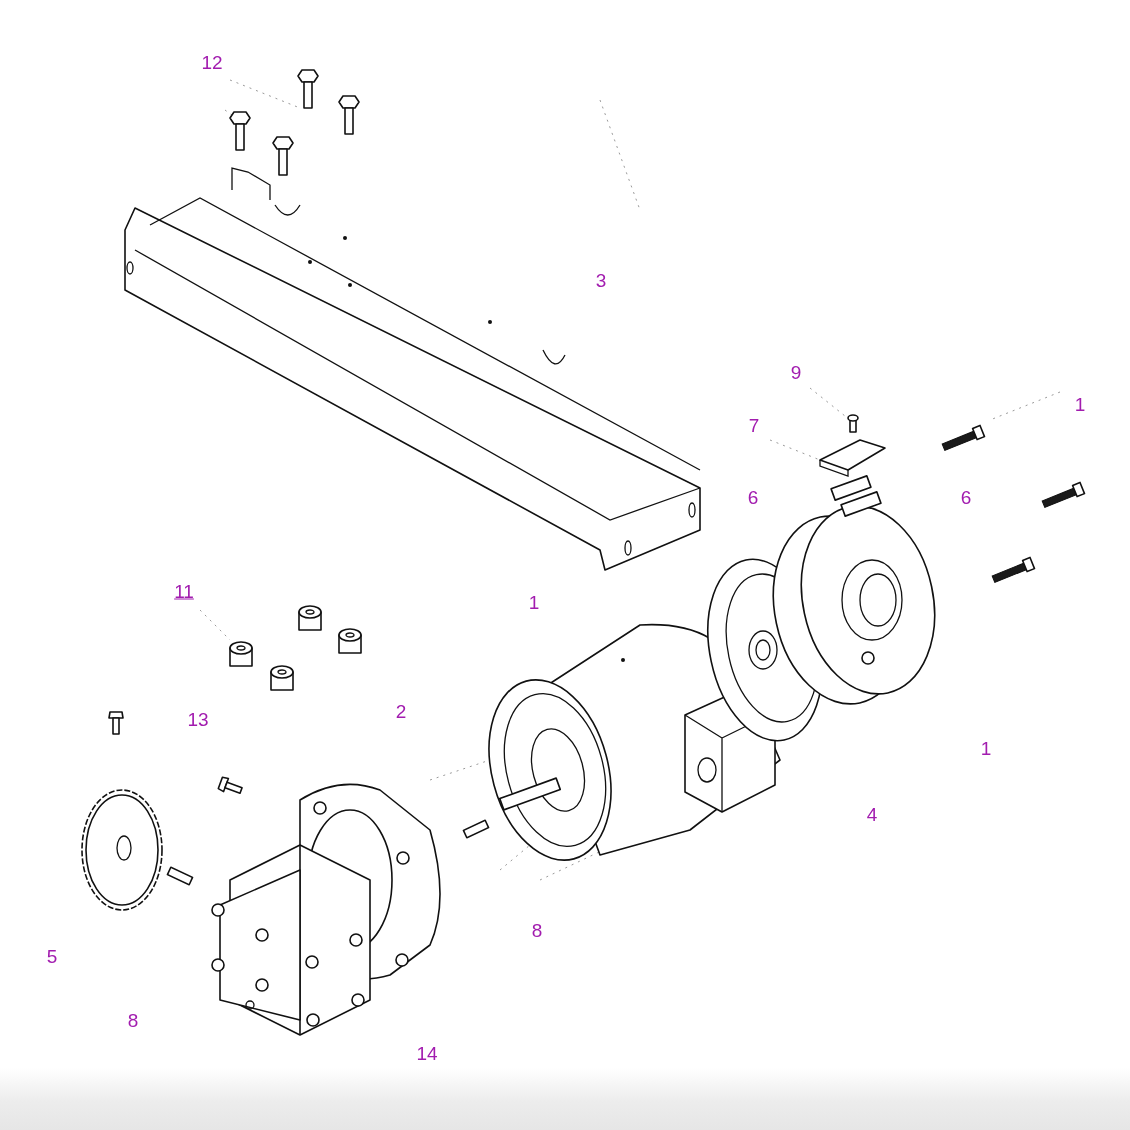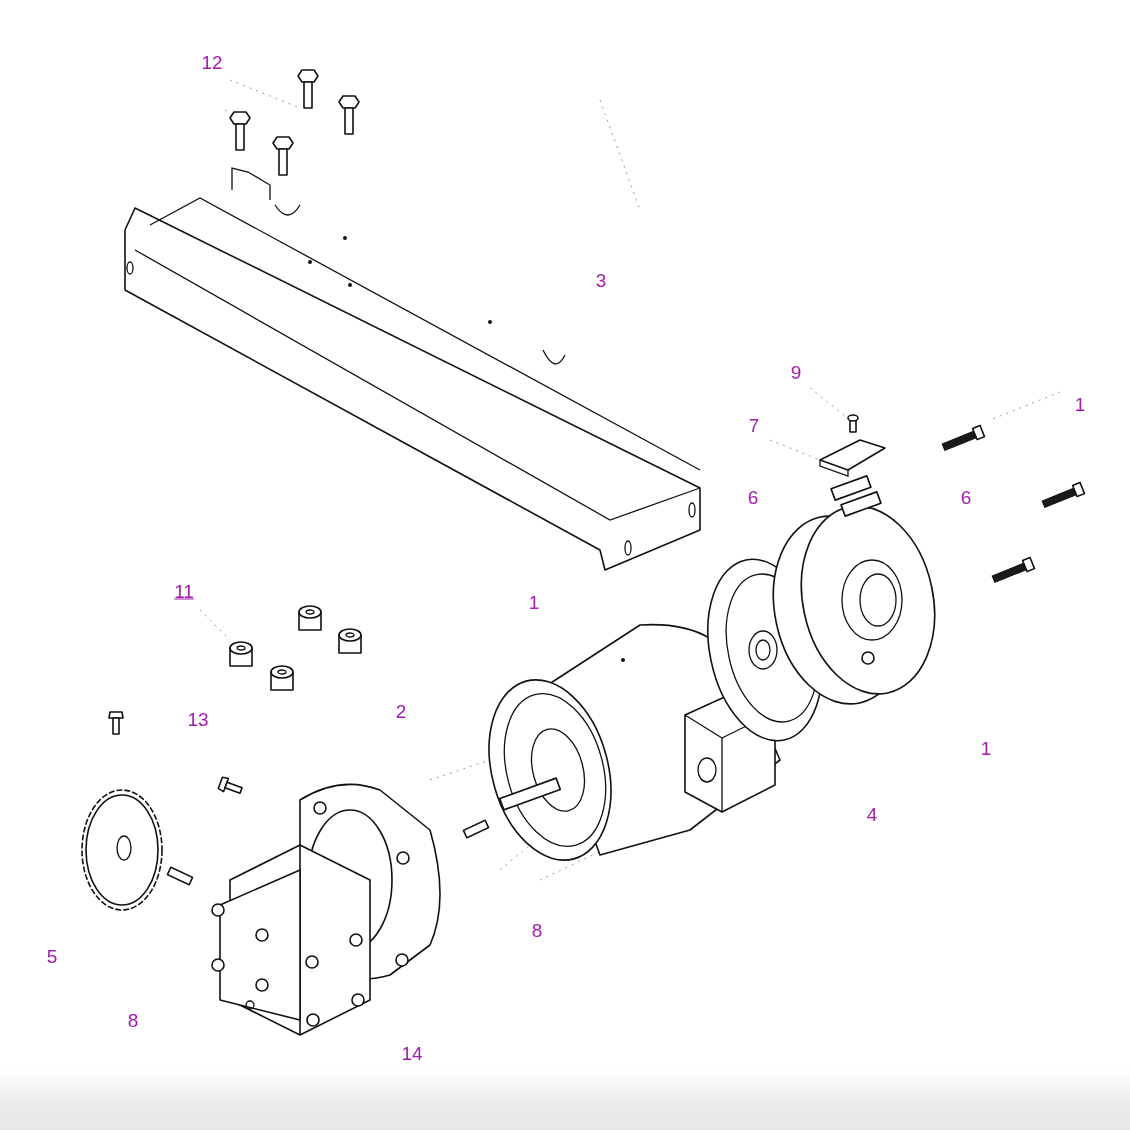--- a/index.html
+++ b/index.html
@@ -192,16 +192,16 @@
   <div class="callout" style="left:966px;top:497px;">6</div>
   <div class="callout" style="left:534px;top:602px;">1</div>
   <div class="callout" style="left:184px;top:591px;text-decoration:underline;">11</div>
   <div class="callout" style="left:401px;top:711px;">2</div>
   <div class="callout" style="left:190px;top:719px;margin-left:8px;">13</div>
   <div class="callout" style="left:986px;top:748px;">1</div>
   <div class="callout" style="left:872px;top:814px;">4</div>
   <div class="callout" style="left:537px;top:930px;">8</div>
   <div class="callout" style="left:52px;top:956px;">5</div>
   <div class="callout" style="left:133px;top:1020px;">8</div>
-  <div class="callout" style="left:412px;top:1053px;">14</div>
+  <div class="callout" style="left:427px;top:1053px;">14</div>
 
   <div class="bottom-fade"></div>
 </div>
 
 </body></html>

